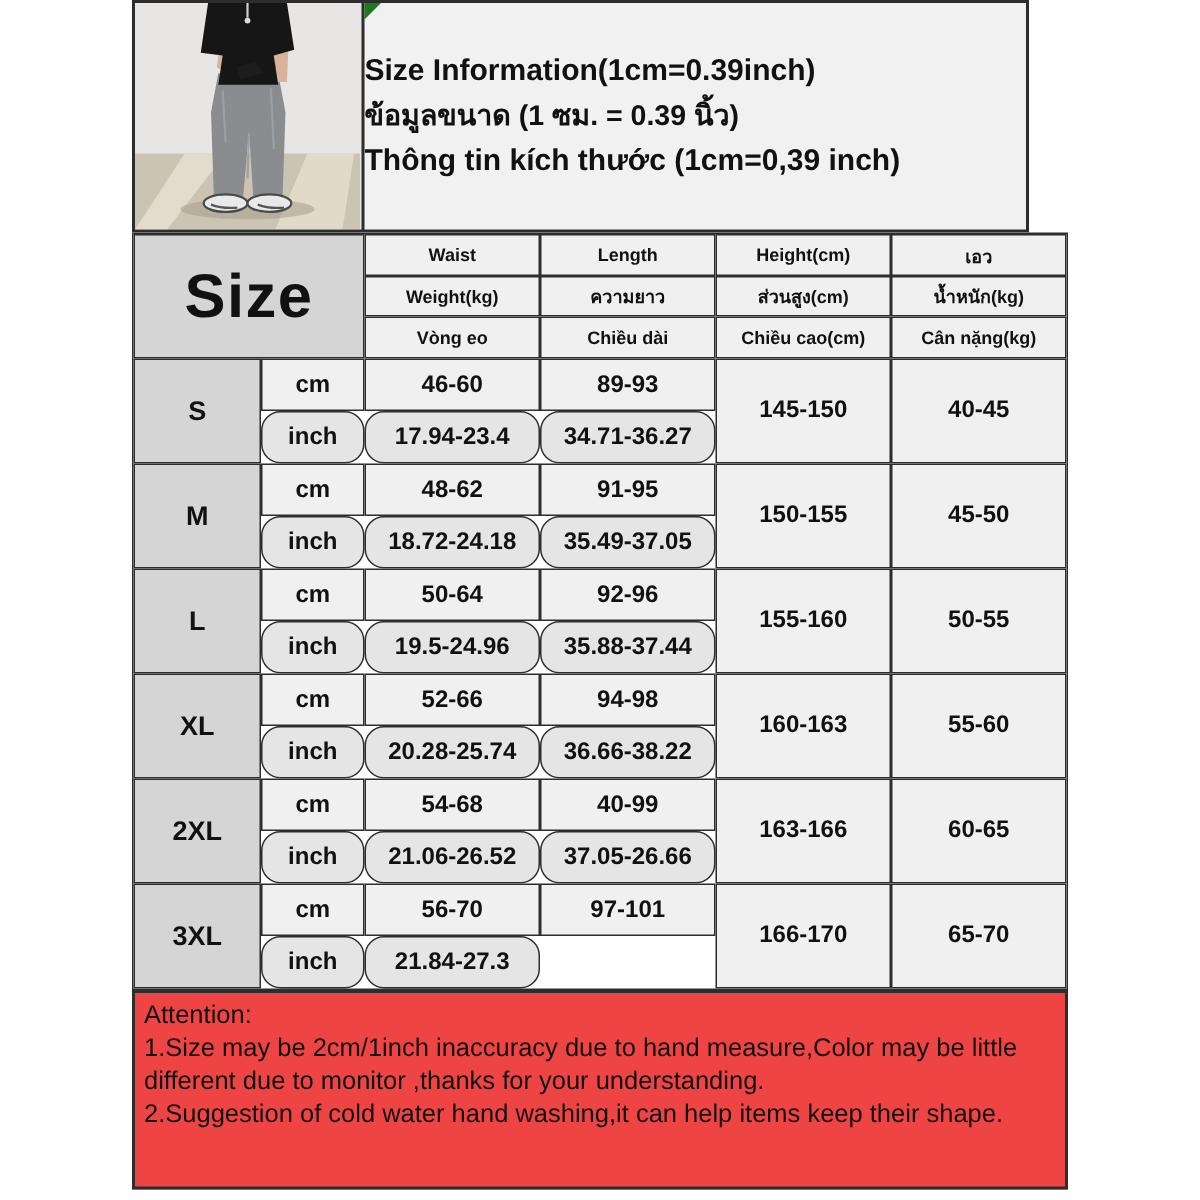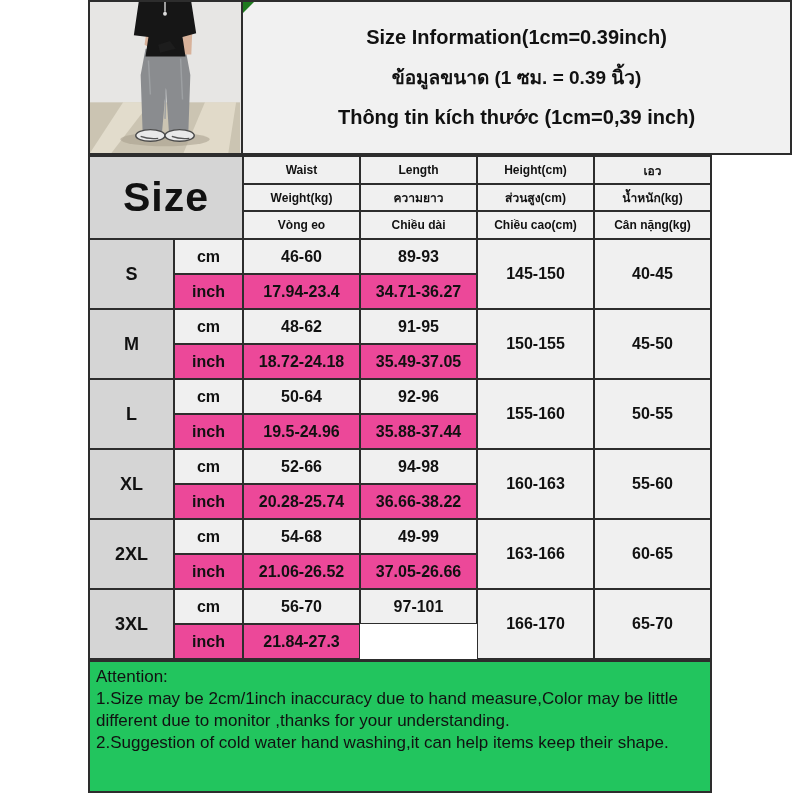--- a/index.html
+++ b/index.html
@@ -11,25 +11,25 @@
   .sheet{position:absolute;left:88px;top:0;width:624px;}
 
   
   .top-row{display:flex;height:155px;}
   .photo-cell{
     width:154px;height:155px;box-sizing:border-box;
     border:2px solid #2d2d2d;border-right-width:1px;
     overflow:hidden;background:#e7e6e4;flex:none;
   }
   .title-box{
-    width:550px;height:155px;box-sizing:border-box;flex:none;
+    width:444px;height:155px;box-sizing:border-box;flex:none;
     border:2px solid #2d2d2d;border-left-width:1px;
     background:#f1f1f1;position:relative;
-    display:flex;flex-direction:column;align-items:center;justify-content:center;
-    gap:17px;
+    display:flex;flex-direction:column;justify-content:center;
+    gap:7px;
   }
   .title-line{font-weight:bold;font-size:20px;line-height:23px;white-space:nowrap;}
   .title-line.th{font-size:19px;}
   .corner-marker{
     position:absolute;top:0;left:0;width:0;height:0;
     border-top:11px solid #1f7a1f;border-right:11px solid transparent;
   }
 
   
   .size-grid{
@@ -38,32 +38,32 @@
     grid-template-rows:28px 27px 28px repeat(12,35px);
     width:622px;border:1px solid #2d2d2d;
   }
   .c{
     border:1px solid #2d2d2d;box-sizing:border-box;
     display:flex;align-items:center;justify-content:center;
     font-weight:bold;font-size:16px;white-space:nowrap;overflow:hidden;
   }
   .bg-gray{background:#d5d5d5;}
   .bg-light{background:#f0f0f0;}
-  .bg-white{background:#ec4899;}
+  .bg-white{background:#e5e5e5;border-radius:13px;}
   .rs2{grid-row:span 2;}
   .rs3{grid-row:span 3;}
   .cs2{grid-column:span 2;}
   .size-head{font-size:41px;letter-spacing:1px;}
   .size-letter{font-size:18px;}
   .hdr{font-size:12px;}
 
   
   .attention{
     box-sizing:border-box;width:624px;height:133px;
-    border:2px solid #2d2d2d;background:#22c55e;
+    border:2px solid #2d2d2d;background:#ef4444;
     padding:4px 8px 0 6px;
   }
   .attention div{font-size:17px;font-weight:normal;line-height:22px;white-space:nowrap;}
 </style>
 </head>
 <body>
 
 <div class="sheet">
 
   <div class="top-row">
@@ -152,21 +152,21 @@
     <div class="c bg-light">94-98</div>
     <div class="c bg-light rs2">160-163</div>
     <div class="c bg-light rs2">55-60</div>
     <div class="c bg-white">inch</div>
     <div class="c bg-white">20.28-25.74</div>
     <div class="c bg-white">36.66-38.22</div>
 
     <div class="c bg-gray rs2 size-letter">2XL</div>
     <div class="c bg-light">cm</div>
     <div class="c bg-light">54-68</div>
-    <div class="c bg-light">49-99</div>
+    <div class="c bg-light">40-99</div>
     <div class="c bg-light rs2">163-166</div>
     <div class="c bg-light rs2">60-65</div>
     <div class="c bg-white">inch</div>
     <div class="c bg-white">21.06-26.52</div>
     <div class="c bg-white">37.05-26.66</div>
 
     <div class="c bg-gray rs2 size-letter">3XL</div>
     <div class="c bg-light">cm</div>
     <div class="c bg-light">56-70</div>
     <div class="c bg-light">97-101</div>

